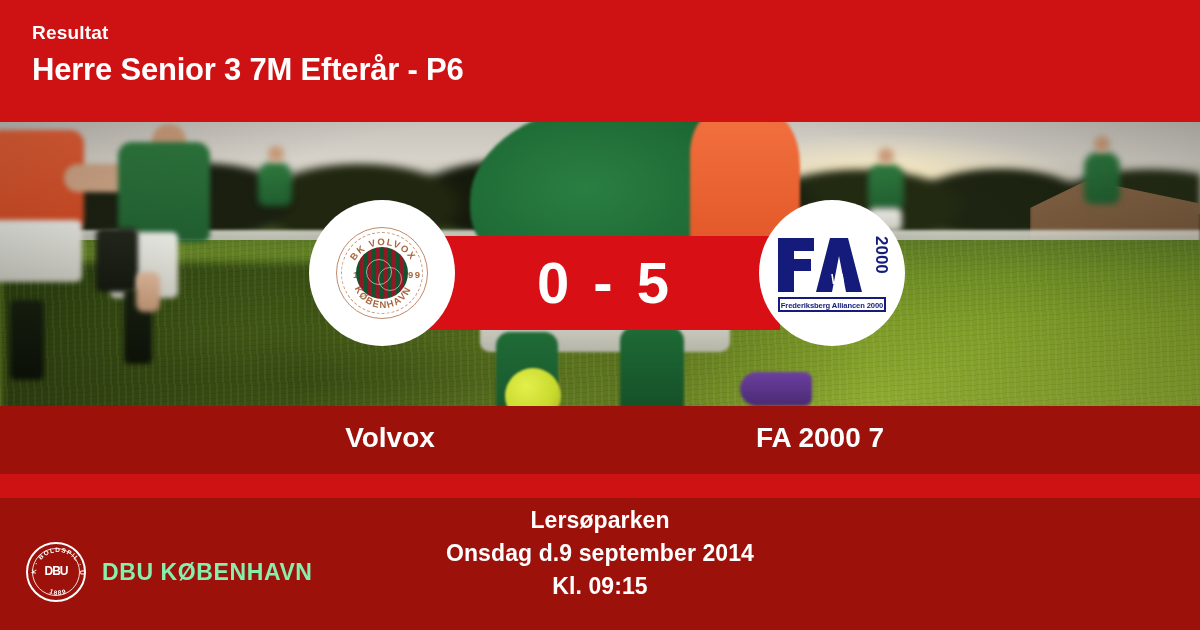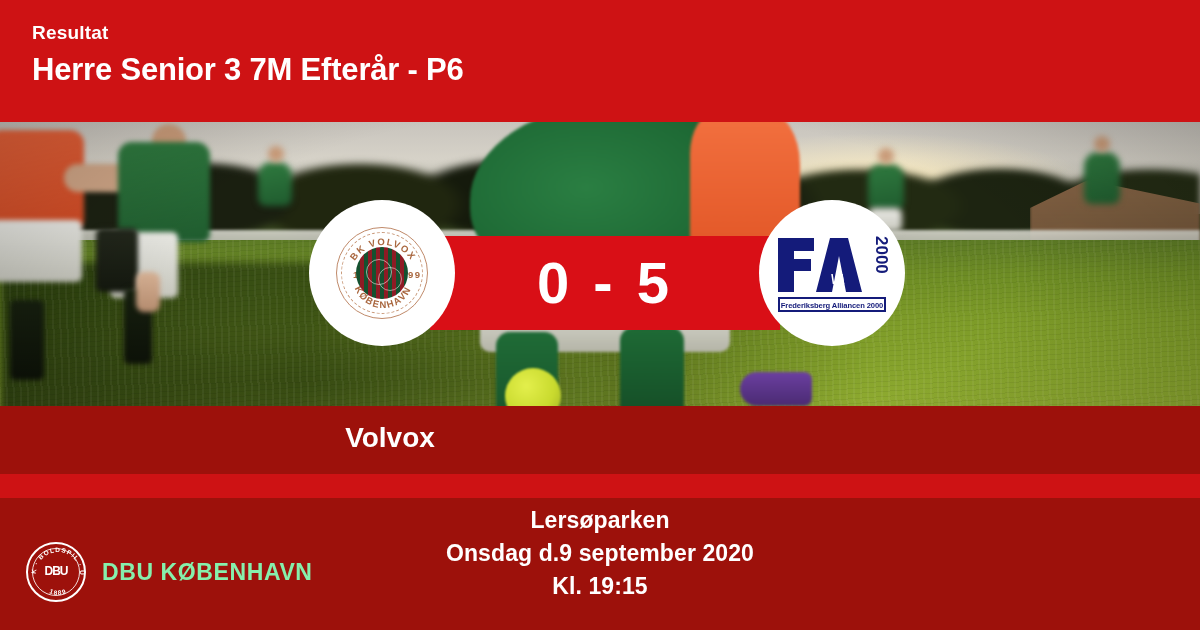--- a/index.html
+++ b/index.html
@@ -433,26 +433,27 @@
       <div class="fa-banner">
         <div class="fa-banner-inner">
           <span class="fa-banner-text">Frederiksberg Alliancen 2000</span>
         </div>
       </div>
     </div>
   </div>
 
   <div class="teams">
     <div class="team-name team-home">Volvox</div>
+    <div class="team-name team-away">FA 2000 7</div>
   </div>
 
   <div class="info">
     <div class="info-line">Lersøparken</div>
-    <div class="info-line">Onsdag d.9 september 2020</div>
-    <div class="info-line">Kl. 19:15</div>
+    <div class="info-line">Onsdag d.9 september 2014</div>
+    <div class="info-line">Kl. 09:15</div>
   </div>
 
   <div class="brand">
     <div class="dbu-mark">
       <svg class="dbu-ring" viewBox="0 0 60 60">
         <defs>
           <path id="dtop" d="M 8,30 A 22,22 0 0 1 52,30"></path>
           <path id="dbot" d="M 9,30 A 21,21 0 0 0 51,30"></path>
         </defs>
         <text><textPath href="#dtop" startOffset="50%" text-anchor="middle">DANSK · BOLDSPIL · UNION</textPath></text>

